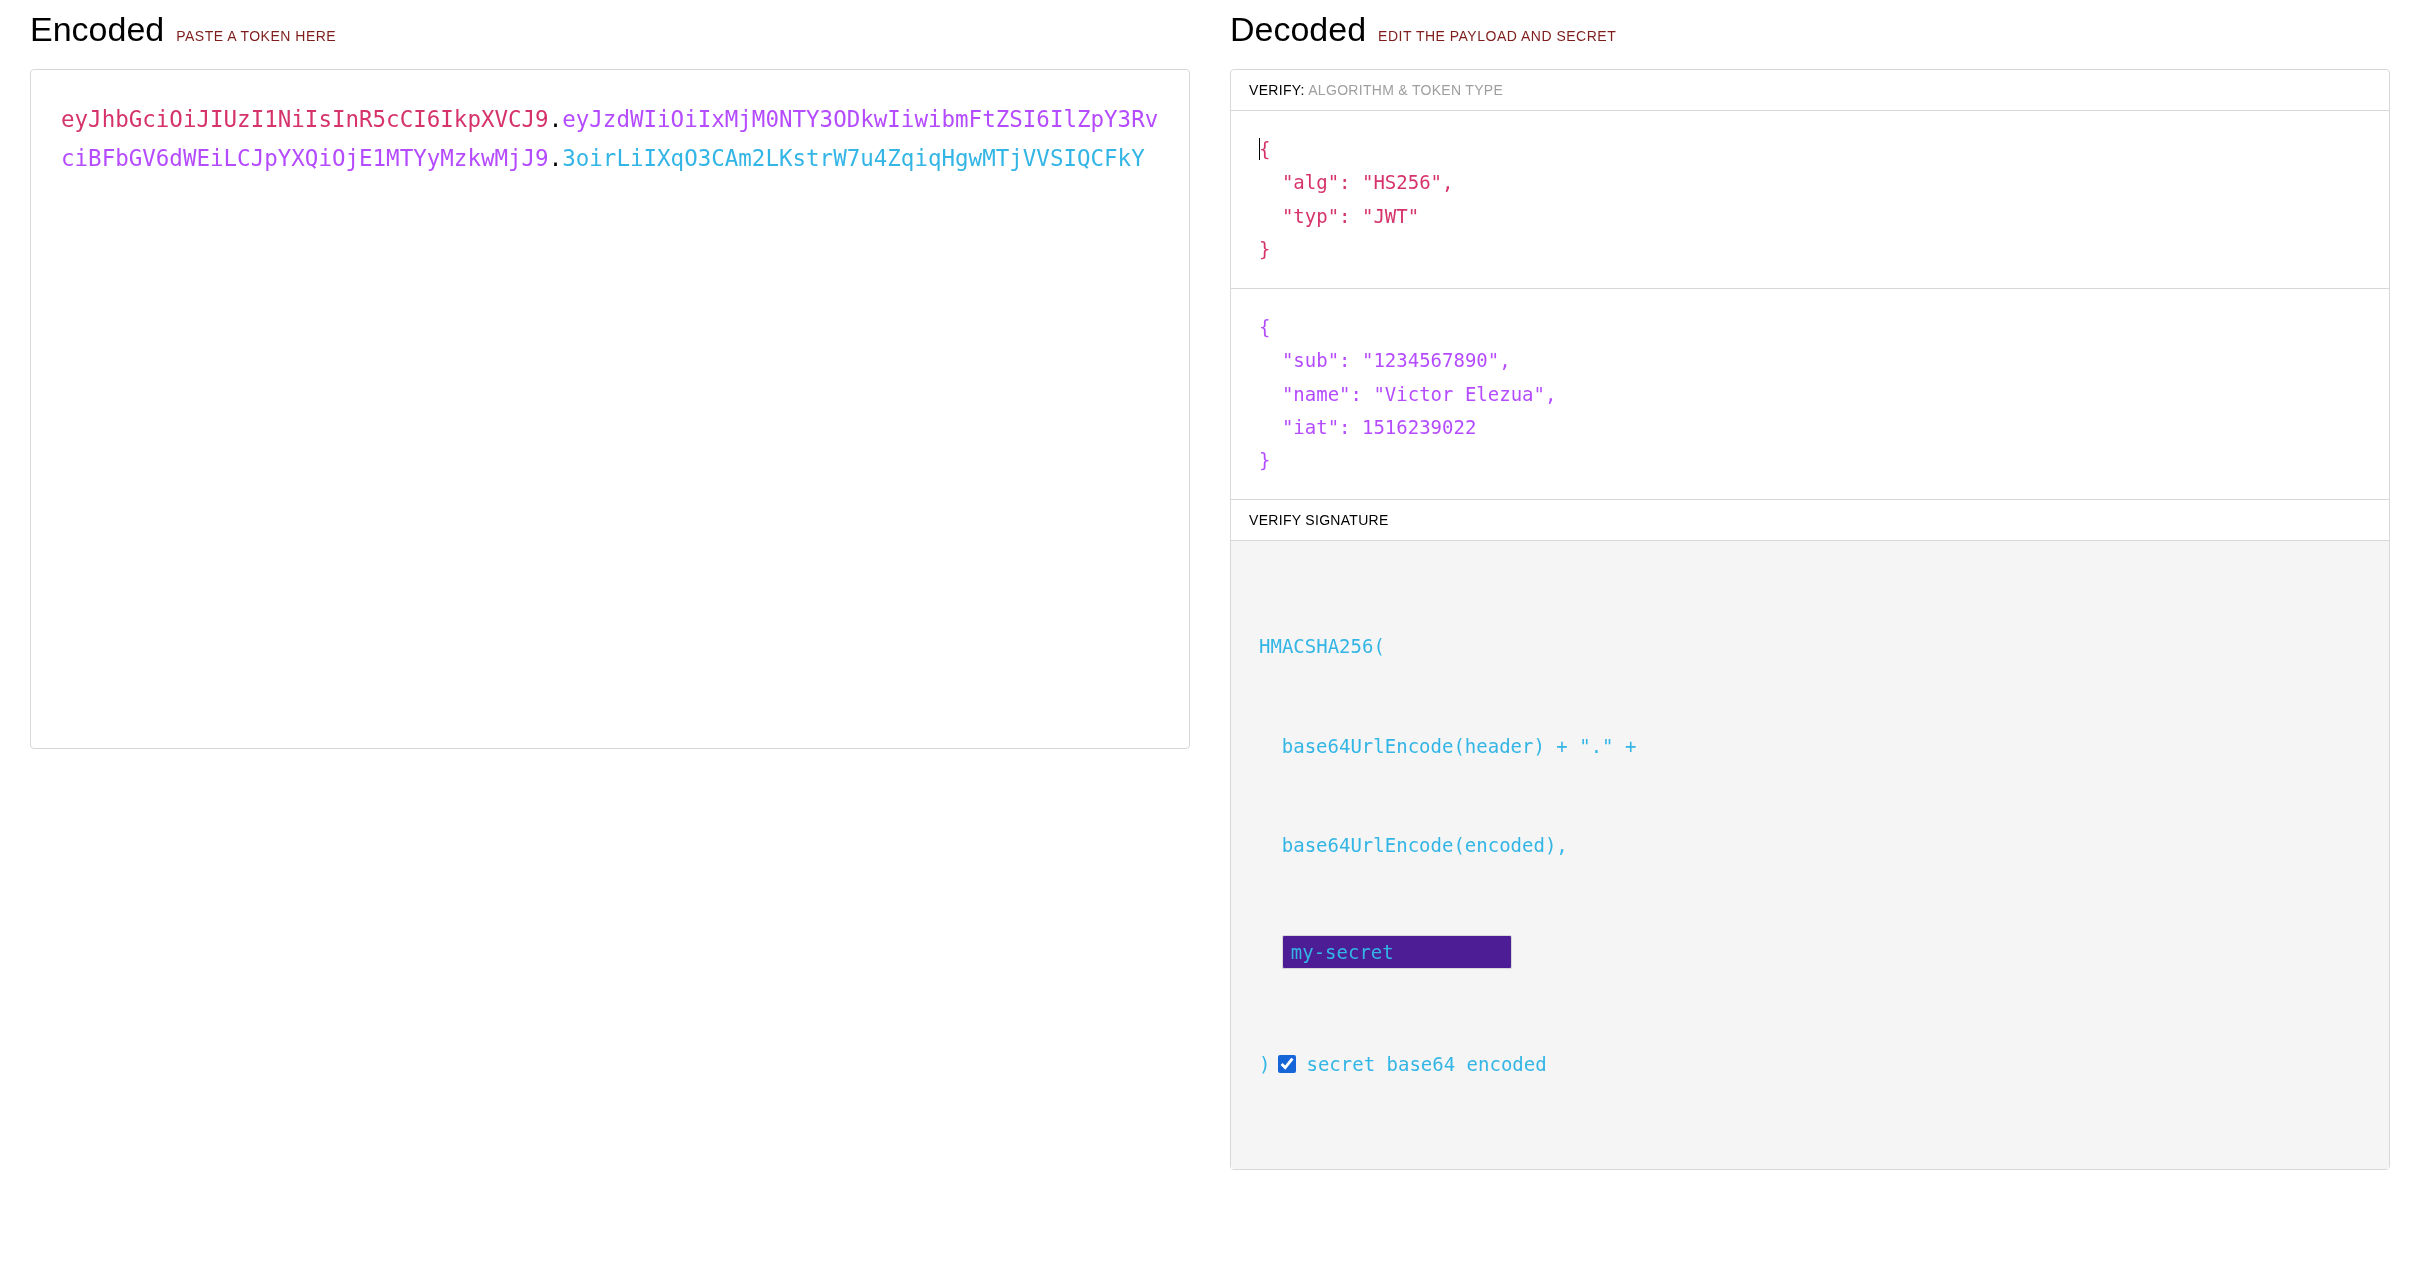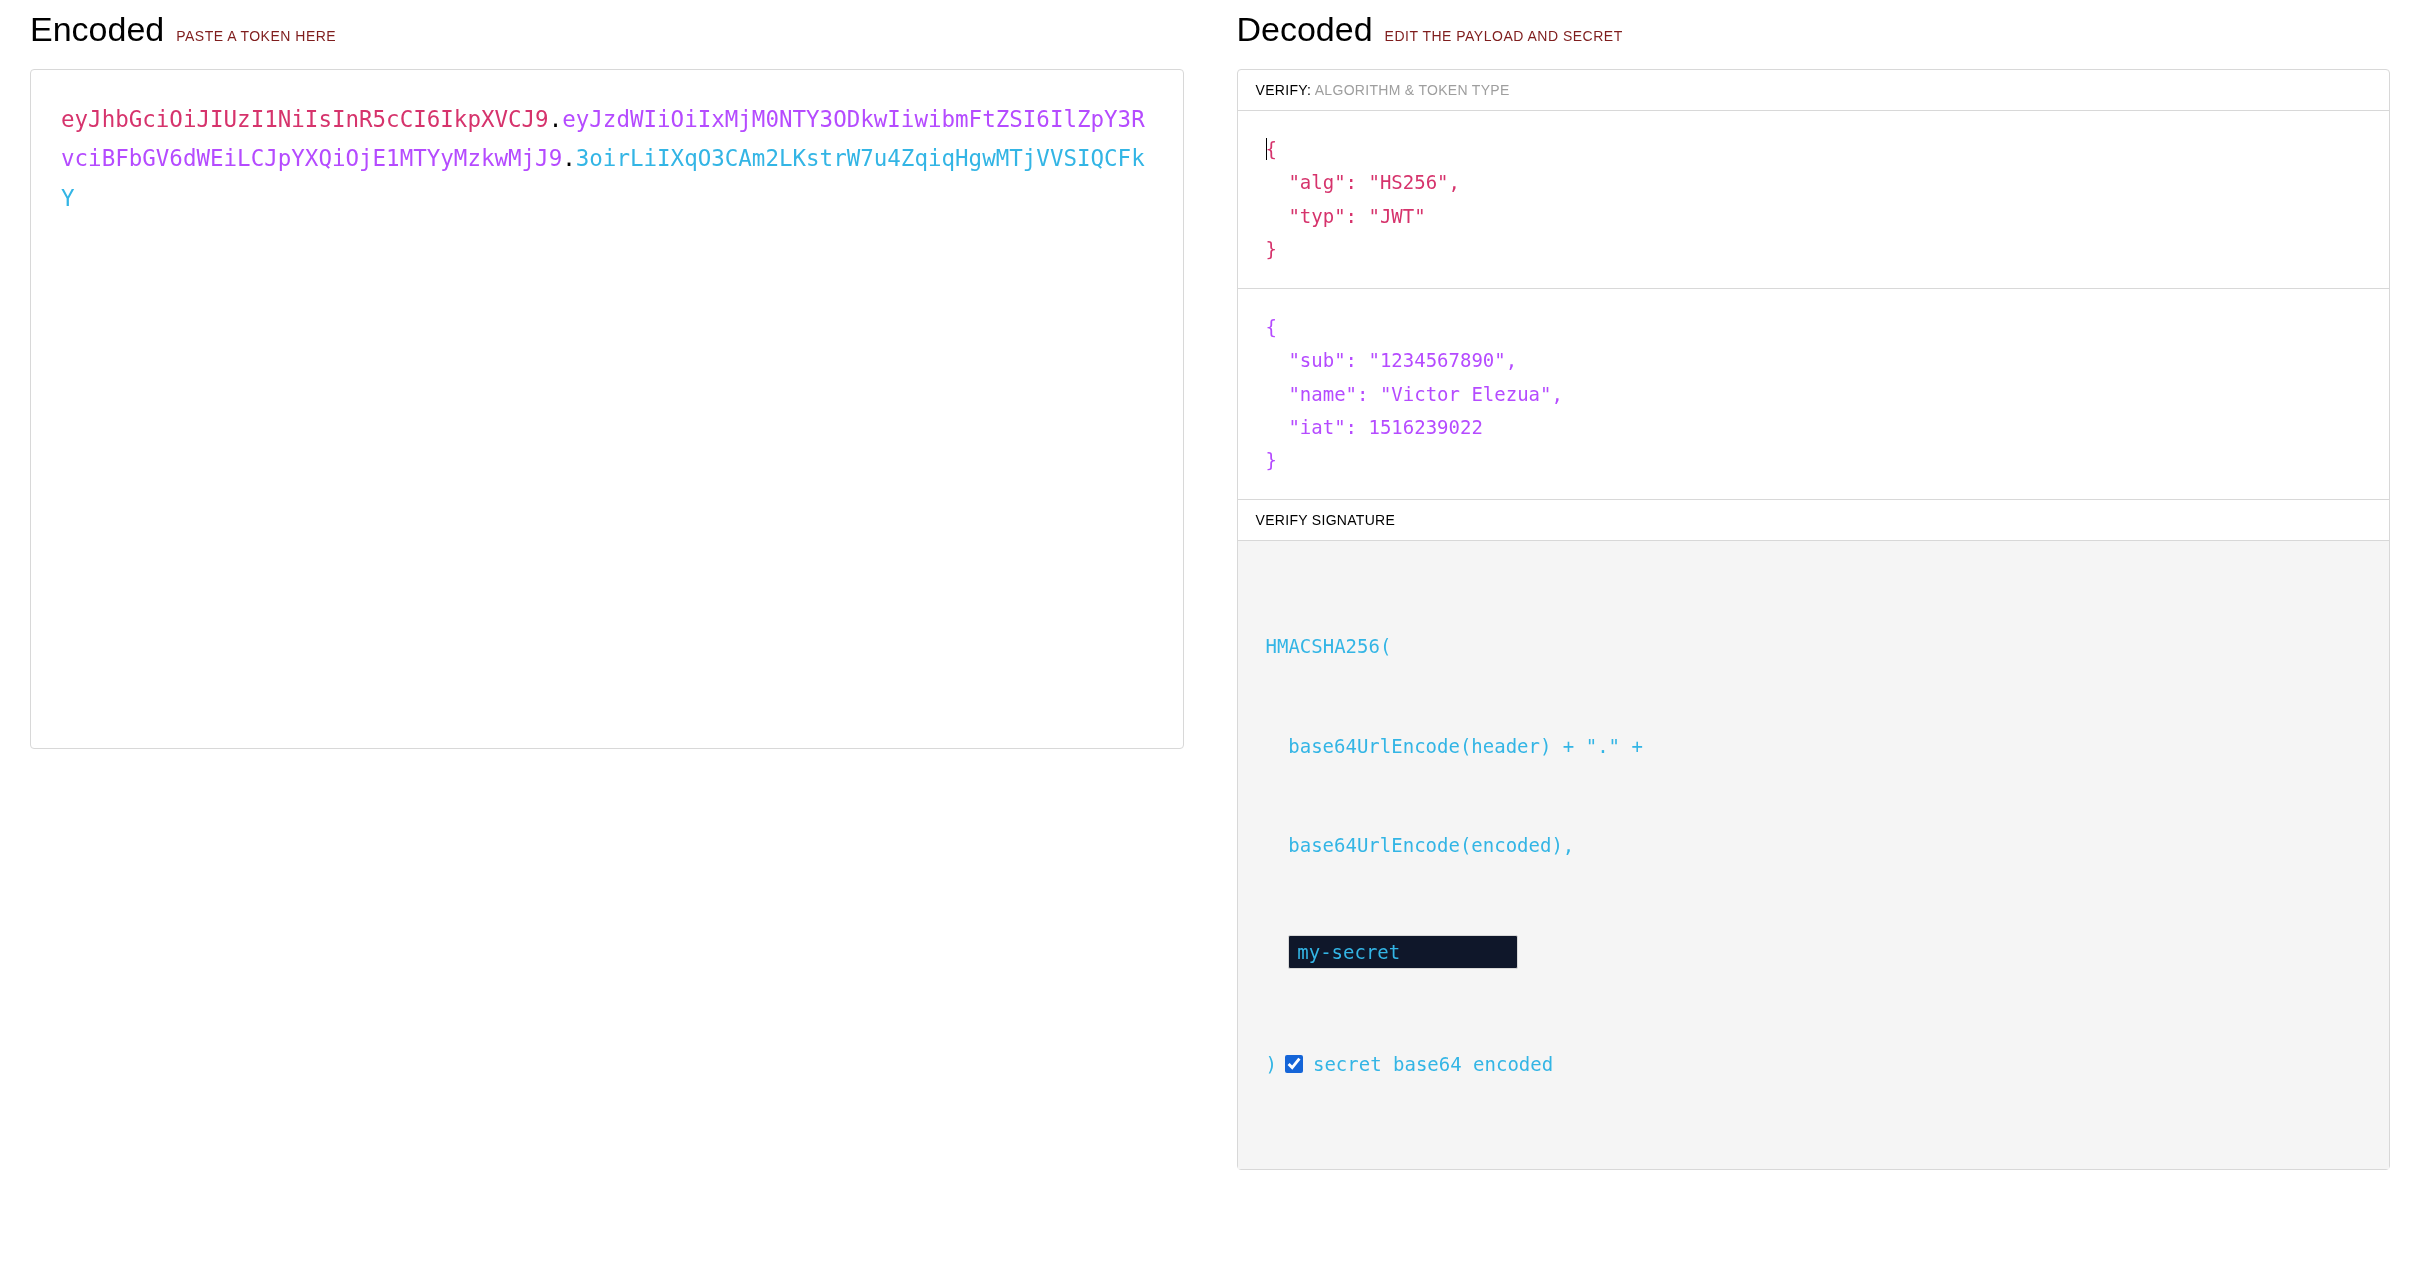--- a/index.html
+++ b/index.html
@@ -7,21 +7,21 @@
   }
   body {
     margin: 0;
     padding: 0;
     font-family: -apple-system, BlinkMacSystemFont, "Segoe UI", Helvetica, Arial, sans-serif;
     background: #fff;
     color: #000;
   }
   .container {
     display: flex;
-    gap: 53px;
+    gap: 40px;
     padding: 0 30px 30px 30px;
     width: 100%;
   }
   .column {
     flex: 1;
     display: flex;
     flex-direction: column;
     min-width: 0;
   }
   .col-header {
@@ -100,21 +100,21 @@
     border-left: 1px solid #000;
     margin-right: -1px;
   }
   .secret-input {
     font-family: "SFMono-Regular", Menlo, Consolas, monospace;
     font-size: 19px;
     color: #33b5e5;
     border: 1px solid #d8d8d8;
     padding: 5px 8px;
     width: 230px;
-    background: #0f172a;
+    background: #4c1d95;
     outline: none;
     border-radius: 2px;
     vertical-align: middle;
   }
   .sig-check {
     width: 18px;
     height: 18px;
     accent-color: #1565d8;
     vertical-align: middle;
     margin: 0 4px 0 2px;

